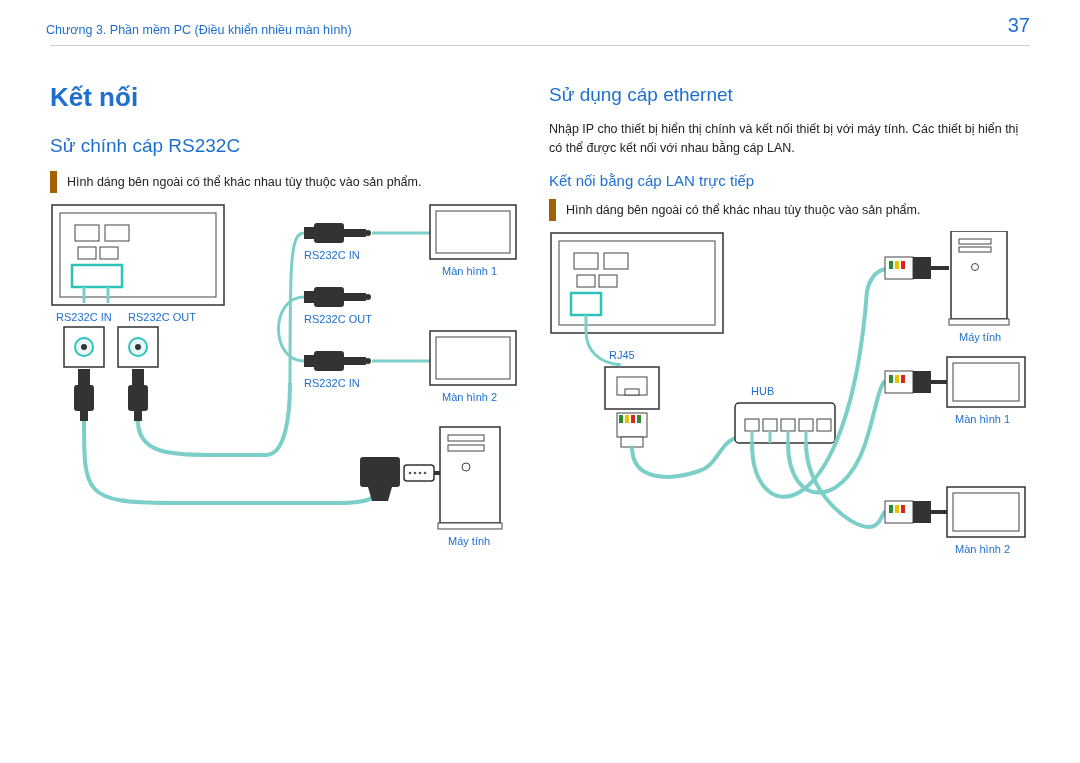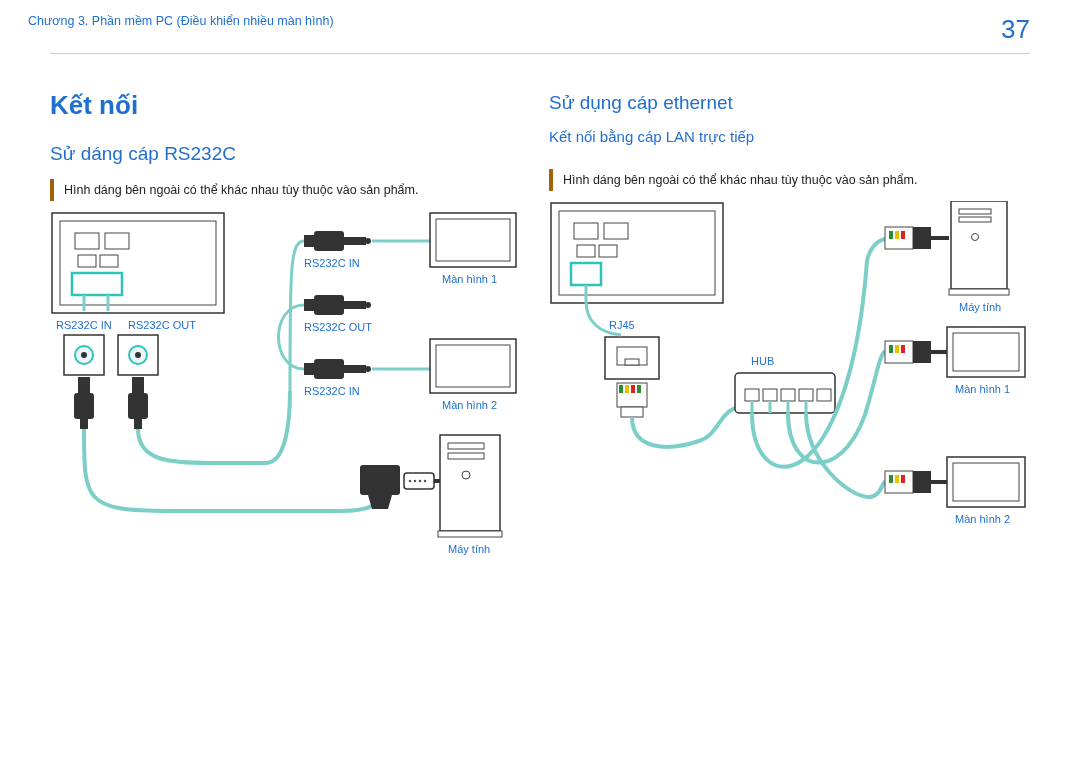--- a/index.html
+++ b/index.html
@@ -7,30 +7,30 @@
     width: 1080px;
     height: 763px;
     font-family: Arial, Helvetica, sans-serif;
     background: #fff;
     color: #222;
     position: relative;
   }
   .header {
     display: flex;
     justify-content: space-between;
-    align-items: flex-start;
-    padding: 14px 50px 8px 28px;
+    align-items: flex-end;
+    padding: 14px 50px 8px 46px;
   }
   .breadcrumb {
     color: #1f6fd0;
     font-size: 12.5px;
   }
   .page-number {
     color: #1f6fd0;
-    font-size: 26px;
+    font-size: 20px;
   }
   .hr {
     border: none;
     border-top: 1px solid #ccc;
     margin: 0 50px;
   }
   .content {
     display: flex;
     padding: 36px 50px 0 50px;
     gap: 18px;
@@ -48,25 +48,25 @@
   h2 {
     color: #1f6fd0;
     font-size: 19px;
     font-weight: normal;
     margin-bottom: 14px;
   }
   h3 {
     color: #1f6fd0;
     font-size: 15px;
     font-weight: normal;
-    margin-bottom: 24px;
+    margin-bottom: 10px;
     margin-top: 6px;
   }
   .note {
-    border-left: 4px solid #a16207;
+    border-left: 7px solid #a16207;
     padding: 4px 0 4px 10px;
     font-size: 12.5px;
     margin-bottom: 10px;
   }
   .body-text {
     font-size: 12.5px;
     line-height: 1.5;
     margin-bottom: 14px;
   }
   .diagram-wrap {
@@ -92,21 +92,21 @@
 <div class="header">
   <div class="breadcrumb">Chương 3. Phần mềm PC (Điều khiển nhiều màn hình)</div>
   <div class="page-number">37</div>
 </div>
 <hr class="hr">
 
 <div class="content">
 
   <div class="col">
     <h1>Kết nối</h1>
-    <h2>Sử dáng cáp RS232C</h2>
+    <h2>Sử chính cáp RS232C</h2>
     <div class="note">Hình dáng bên ngoài có thể khác nhau tùy thuộc vào sản phẩm.</div>
 
     <div class="diagram-wrap">
       <svg width="470" height="360" viewBox="0 0 470 360">
 
         <rect x="2" y="2" width="172" height="100" class="outline"></rect>
         <rect x="10" y="10" width="156" height="84" class="outline-thin"></rect>
 
         <rect x="25" y="22" width="24" height="16" class="outline-thin"></rect>
         <rect x="55" y="22" width="24" height="16" class="outline-thin"></rect>
@@ -205,20 +205,21 @@
           <circle cx="365" cy="270" r="1.3" fill="#555"></circle>
           <circle cx="370" cy="270" r="1.3" fill="#555"></circle>
           <circle cx="375" cy="270" r="1.3" fill="#555"></circle>
         <path d="M384 270 L 390 270" stroke="#333" stroke-width="4"></path>
       </svg>
     </div>
   </div>
 
   <div class="col">
     <h2 style="margin-top:2px">Sử dụng cáp ethernet</h2>
+    <div class="body-text">Nhập IP cho thiết bị hiển thị chính và kết nối thiết bị với máy tính. Các thiết bị hiển thị có thể được kết nối với nhau bằng cáp LAN.</div>
     <h3>Kết nối bằng cáp LAN trực tiếp</h3>
     <div class="note">Hình dáng bên ngoài có thể khác nhau tùy thuộc vào sản phẩm.</div>
 
     <div class="diagram-wrap">
       <svg width="480" height="380" viewBox="0 0 480 380">
 
         <rect x="2" y="2" width="172" height="100" class="outline"></rect>
         <rect x="10" y="10" width="156" height="84" class="outline-thin"></rect>
         <rect x="25" y="22" width="24" height="16" class="outline-thin"></rect>
         <rect x="55" y="22" width="24" height="16" class="outline-thin"></rect>

